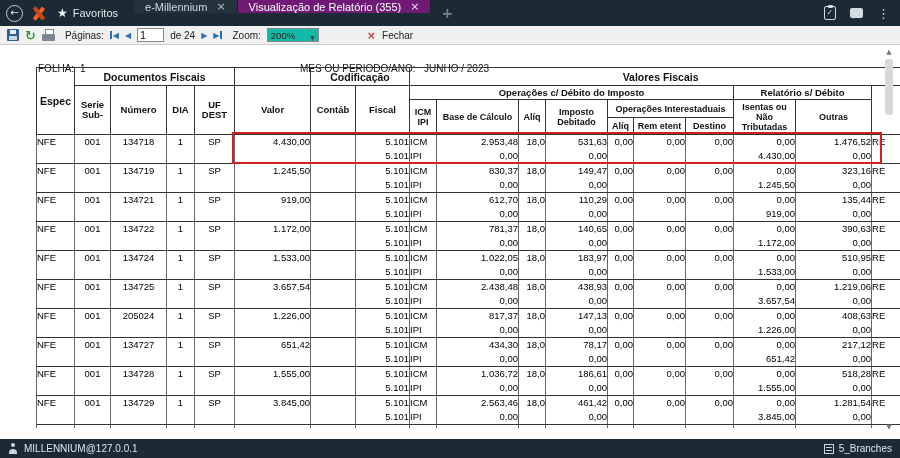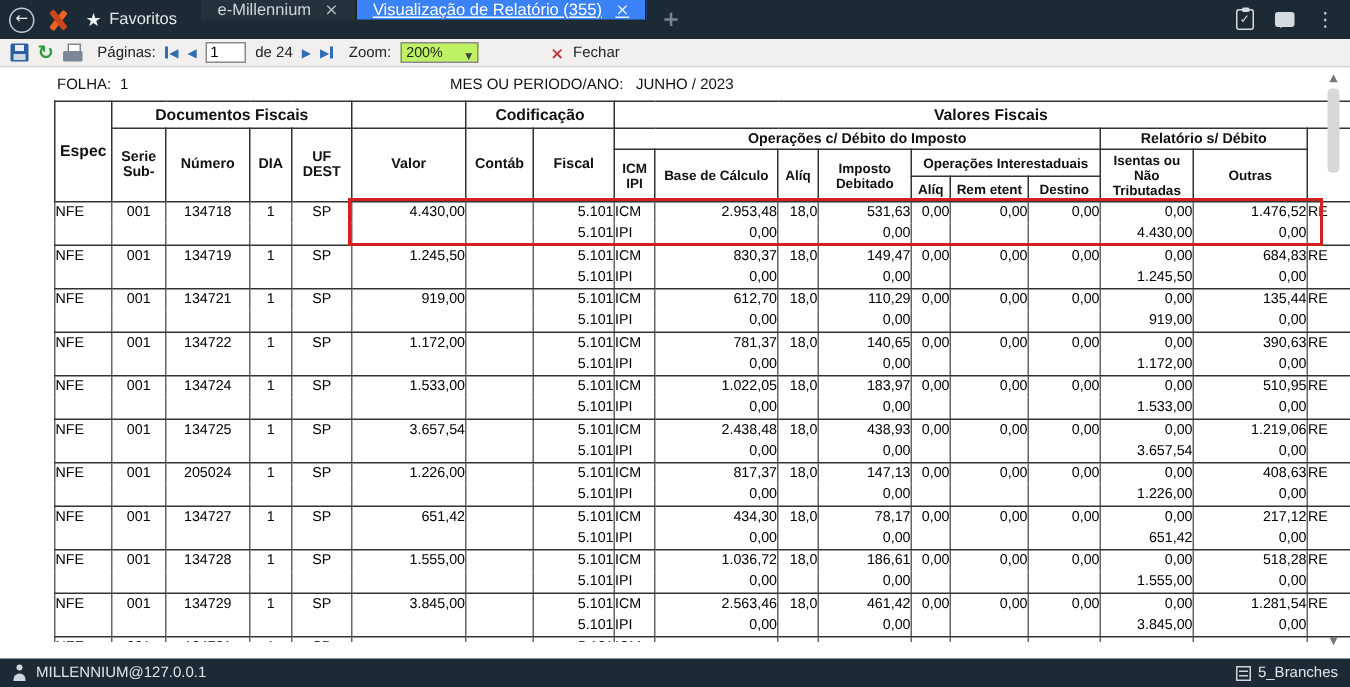--- a/index.html
+++ b/index.html
@@ -31,21 +31,21 @@
   .logo-x::before { background: #f26322; transform: rotate(38deg); }
   .logo-x::after  { background: #c9471a; transform: rotate(-38deg); }
   .fav { display: flex; align-items: center; gap: 5px; color: #e3e8eb; font-size: 11px; padding: 0 4px; }
   .fav .star { color: #f0f3f5; font-size: 12px; }
   .tabs { display: flex; align-items: flex-start; margin-left: 6px; }
   .tab {
     display: flex; align-items: center; gap: 9px; padding: 0 11px;
     font-size: 11px; color: #cdd6db; background: #24323d;
     border-right: 1px solid #16222b;
   }
-  .tab.active { background: #3b82f6; color: #fff; text-decoration: underline; }
+  .tab.active { background: #701a75; color: #fff; }
   .tab .tab-close { font-size: 11px; opacity: .85; }
   .newtab { display: flex; align-items: center; color: #77848d; font-size: 14px; font-weight: bold; padding: 0 10px; }
   .top-right { margin-left: auto; display: flex; align-items: center; gap: 14px; padding: 0 10px; }
   .clipboard-icon { width: 12px; height: 14px; border: 1.3px solid #d5dbdf; border-radius: 2px; position: relative; }
   .clipboard-icon::before { content: ""; position: absolute; top: -2.5px; left: 2.5px; width: 5px; height: 3px; background: #d5dbdf; border-radius: 1px; }
   .clipboard-icon::after { content: "✓"; position: absolute; left: 1.5px; top: 1px; font-size: 8px; color: #d5dbdf; font-family: "DejaVu Sans", sans-serif; }
   .chat-icon { width: 13px; height: 10px; background: #d5dbdf; border-radius: 2px; position: relative; }
   .chat-icon::after {
     content: ""; position: absolute; left: 2px; bottom: -4px;
     border: 3px solid transparent; border-top: 4px solid #d5dbdf; border-left-width: 2px; border-right-width: 2px;
@@ -67,30 +67,30 @@
   .print-icon::before { content: ""; position: absolute; top: 0; left: 3px; width: 7px; height: 4px; background: #fff; border: 1px solid #7b8794; }
   .print-icon::after { content: ""; position: absolute; bottom: 0; left: 0; width: 13px; height: 7px; background: #7b8794; border-radius: 1px; }
   .tb-label { margin-left: 4px; }
   .nav-btn { color: #2d6fb5; font-size: 8px; display: inline-flex; align-items: center; gap: 1px; font-family: "DejaVu Sans", sans-serif; }
   .nav-btn .bar { width: 2px; height: 8px; background: #2d6fb5; }
   .page-input {
     width: 27px; height: 14px; border: 1px solid #8a8a8a; font-size: 10px;
     padding: 0 2px; font-family: "Liberation Sans", sans-serif;
   }
   .zoom-select {
-    width: 52px; height: 14px; background: #bef264; border: 1px solid #8a8a8a;
+    width: 52px; height: 14px; background: #14b8a6; border: 1px solid #8a8a8a;
     display: inline-flex; align-items: flex-end; font-size: 9.5px; padding: 0 3px;
   }
   .zoom-select .caret { margin-left: auto; font-size: 6px; color: #444; }
   .close-x { color: #c43b3b; font-weight: bold; font-size: 11px; margin-left: 42px; }
 
   
   .report-area { position: absolute; top: 45px; left: 0; right: 0; height: 394px; background: #fff; }
   .report-clip { position: absolute; top: 0; left: 0; right: 0; height: 383px; overflow: hidden; }
-  .report-meta { position: absolute; top: 6px; left: 0; right: 0; height: 14px; font-size: 10px; color: #111; }
+  .report-meta { position: absolute; top: 18px; left: 0; right: 0; height: 14px; font-size: 10px; color: #111; }
   .report-meta span { position: absolute; white-space: nowrap; }
   .m-folha-l { left: 38px; }
   .m-folha-v { left: 80px; }
   .m-per-l { left: 300px; }
   .m-per-v { left: 424px; }
 
   table.report {
     position: absolute; left: 36px; top: 22px; width: 875px;
     border-collapse: collapse; table-layout: fixed; font-size: 9.5px;
   }
@@ -330,21 +330,21 @@
             <td></td>
             <td>5.101</td>
             <td>ICM</td>
             <td>830,37</td>
             <td>18,0</td>
             <td>149,47</td>
             <td>0,00</td>
             <td>0,00</td>
             <td>0,00</td>
             <td>0,00</td>
-            <td>684,83</td>
+            <td>323,16</td>
             <td>RE</td>
           </tr>
           <tr class="block-end">
             <td></td>
             <td></td>
             <td></td>
             <td></td>
             <td></td>
             <td></td>
             <td></td>

